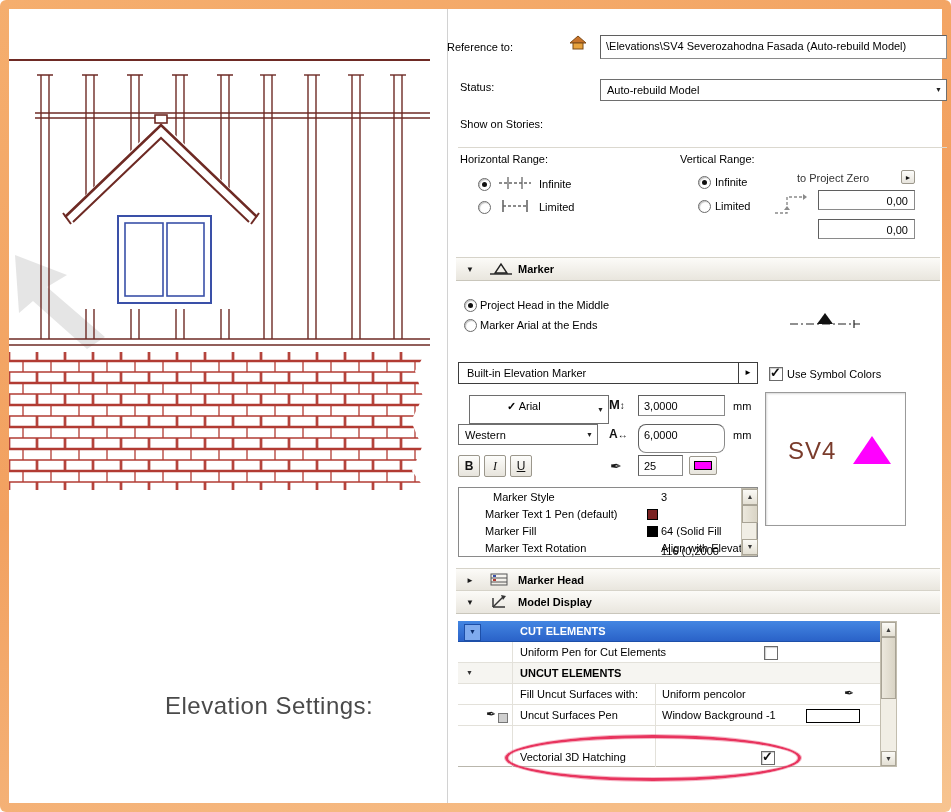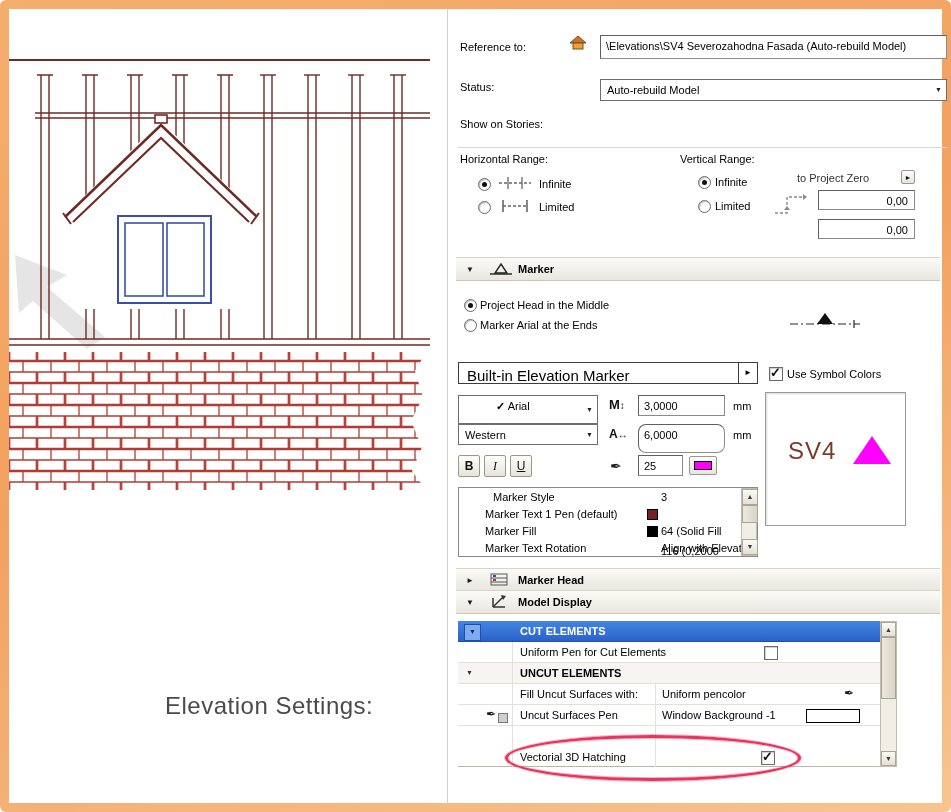--- a/index.html
+++ b/index.html
@@ -115,21 +115,21 @@
     <g>
       <rect x="0" y="343" width="417" height="138" fill="url(#brick)"></rect>
       <polygon points="417,343 406,362 414,388 402,412 413,438 403,462 417,481 438,481 438,343" fill="#ffffff"></polygon>
     </g>
 
     <text x="156" y="705" font-size="24" fill="#4a4a4a" letter-spacing="0.5">Elevation Settings:</text>
   </svg>
 
   <div class="abs" style="left:438px;top:0;width:1px;height:794px;background:#d2d2d2;"></div>
 
-  <div class="lbl" style="left:451px;top:32px;">Reference to:</div>
+  <div class="lbl" style="left:438px;top:32px;">Reference to:</div>
   <svg class="abs" style="left:560px;top:26px;" width="18" height="16" viewBox="0 0 18 16">
     <polygon points="1,8 9,1 17,8" fill="#c9742a" stroke="#7c4a16" stroke-width="1"></polygon>
     <rect x="4" y="8" width="10" height="6" fill="#e8a33d" stroke="#7c4a16" stroke-width="1"></rect>
   </svg>
   <div class="field" style="left:591px;top:26px;width:347px;height:24px;">\Elevations\SV4 Severozahodna Fasada (Auto-rebuild Model)</div>
 
   <div class="lbl" style="left:451px;top:60px;margin-top:12px;">Status:</div>
   <div class="combo" style="left:591px;top:70px;width:347px;height:22px;">
     <span>Auto-rebuild Model</span>
     <span class="arr">▼</span>
@@ -189,27 +189,27 @@
   <div class="radio" style="left:455px;top:310px;"></div>
   <div class="lbl" style="left:471px;top:310px;">Marker Arial at the Ends</div>
 
   <svg class="abs" style="left:781px;top:300px;" width="70" height="22" viewBox="0 0 70 22">
     <line x1="0" y1="15" x2="70" y2="15" stroke="#222" stroke-width="1.2" stroke-dasharray="8,3,2,3"></line>
     <polygon points="27,15 43,15 35,4" fill="#111"></polygon>
     <line x1="64" y1="11" x2="64" y2="19" stroke="#222" stroke-width="1.2"></line>
   </svg>
 
   <div class="abs" style="left:449px;top:353px;width:300px;height:22px;box-sizing:border-box;background:#fff;border:1px solid #3d3d3d;">
-    <span style="position:absolute;left:8px;top:4px;font-size:15px;">Built-in Elevation Marker</span>
+    <span style="position:absolute;left:8px;top:4px;font-size:11px;">Built-in Elevation Marker</span>
     <span style="position:absolute;right:0;top:0;width:18px;height:100%;border-left:1px solid #3d3d3d;text-align:center;font-size:8px;line-height:20px;">►</span>
   </div>
   <div class="cb on" style="left:760px;top:358px;"></div>
   <div class="lbl" style="left:778px;top:359px;">Use Symbol Colors</div>
 
-  <div class="combo" style="left:449px;top:386px;width:140px;height:29px;padding-left:37px;">
+  <div class="combo" style="left:460px;top:386px;width:140px;height:29px;padding-left:37px;">
     <span style="font-weight:bold;">✓</span>
     <span>Arial</span>
     <span class="arr">▼</span>
   </div>
   <div class="abs" style="left:600px;top:388px;font-size:13px;font-weight:bold;color:#111;">
     <span>M</span><span style="font-size:10px;font-weight:normal;">↕</span>
   </div>
   <div class="field" style="left:629px;top:386px;width:87px;height:21px;">3,0000</div>
   <div class="lbl" style="left:724px;top:391px;">mm</div>
 

